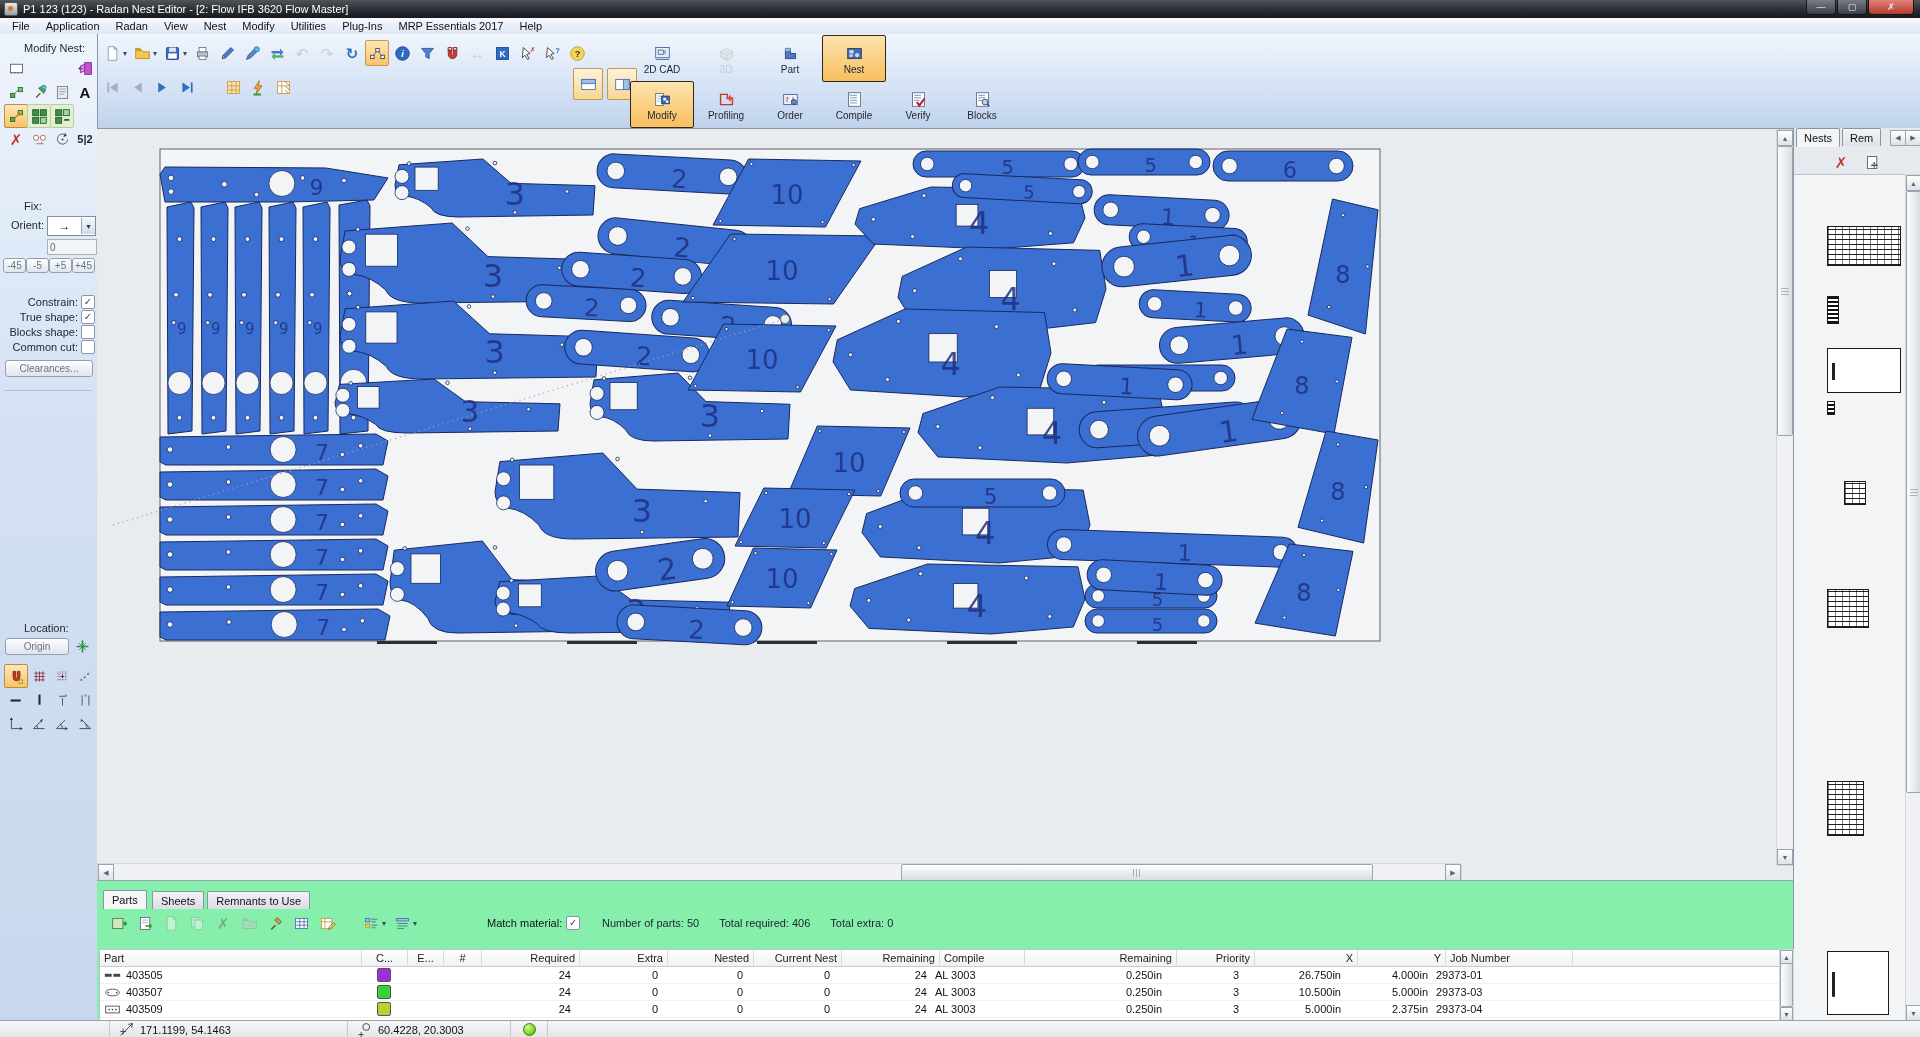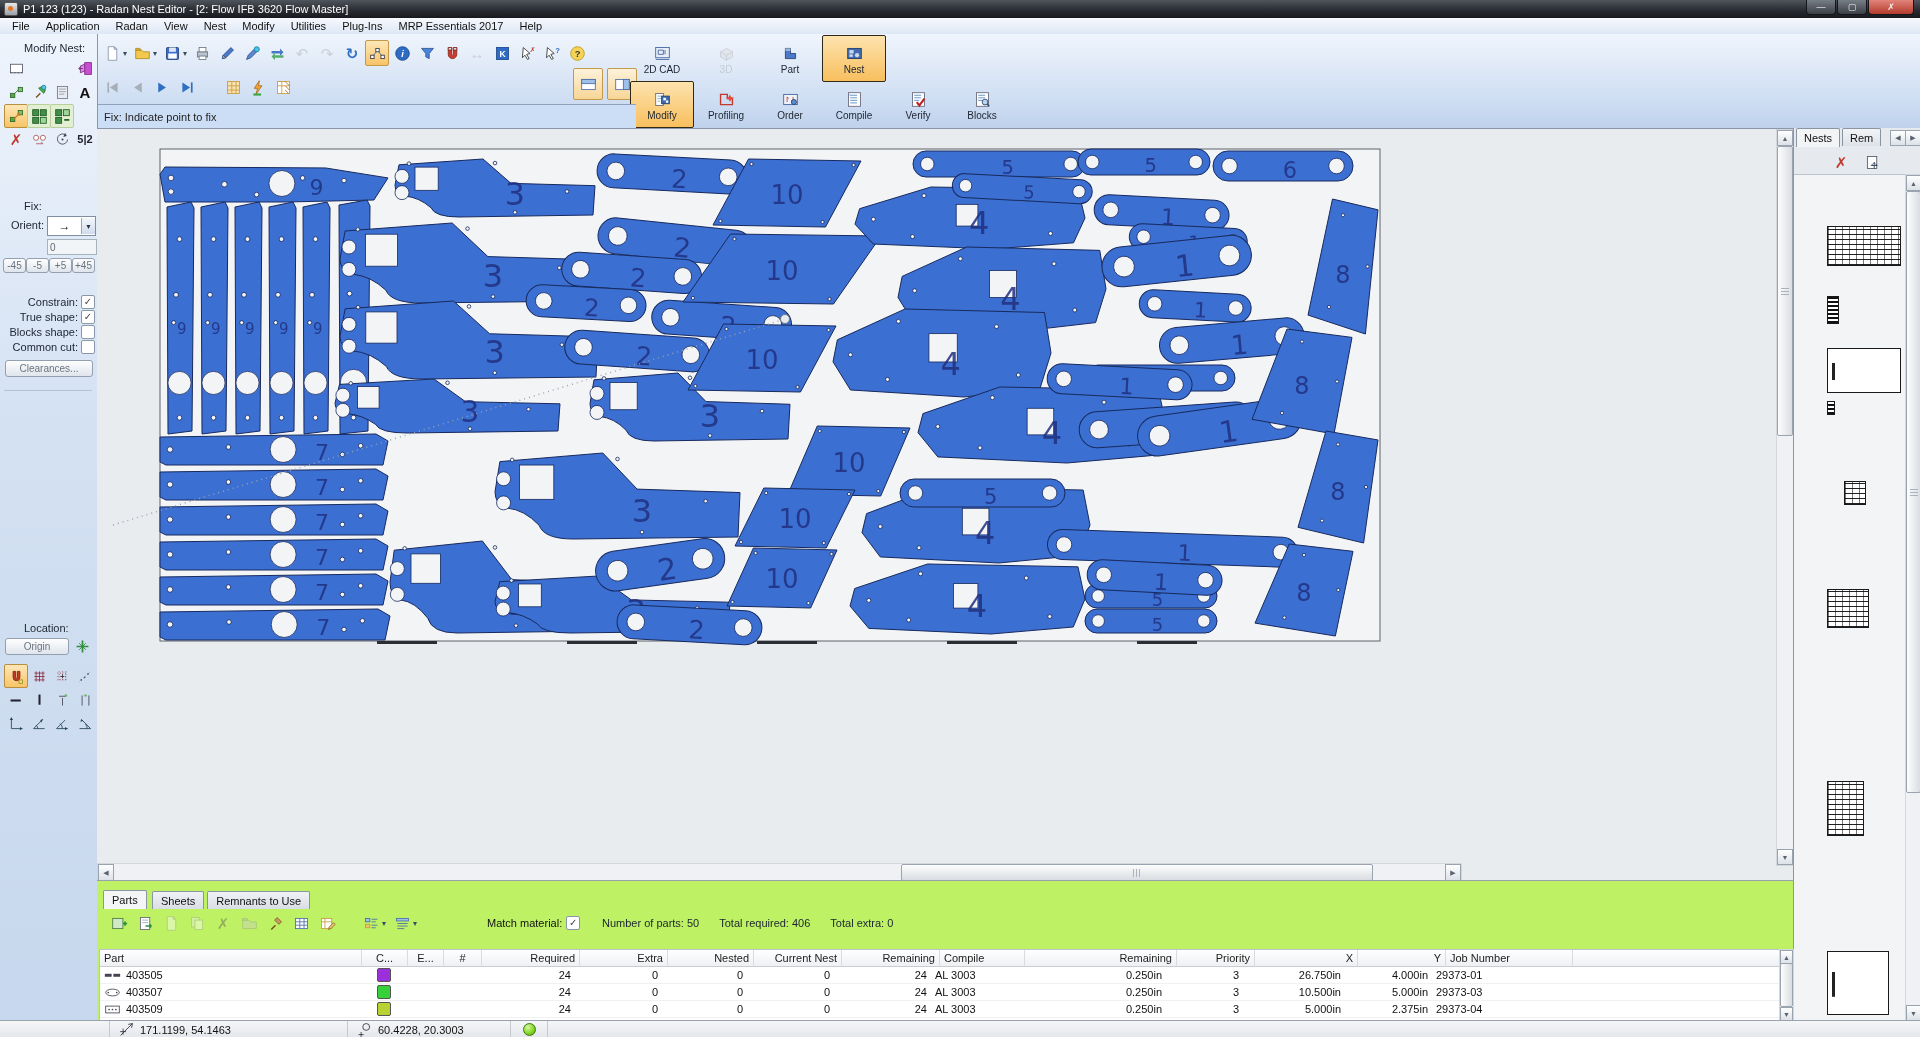--- a/index.html
+++ b/index.html
@@ -82,21 +82,21 @@
   .rtab.active{background:#f3f4f6;height:18px;z-index:2}
   .tinybtn{position:absolute;width:14px;height:14px;border:1px solid #9aa3b0;background:linear-gradient(#fefefe,#dde2e8);
     font-size:7px;color:#56606c;display:flex;align-items:center;justify-content:center}
   #rlist{position:absolute;left:0;top:46px;width:111px;height:846px;background:#f3f4f6;border-top:1px solid #b9c2cd}
   .thumb{position:absolute;border:1px solid #1a1a1a;background:#fff}
   .t-dense{background:repeating-linear-gradient(0deg,rgba(10,10,10,.9) 0 1px,transparent 1px 5px),
            repeating-linear-gradient(90deg,rgba(10,10,10,.55) 0 1px,transparent 1px 7px),#fff}
   .t-bars{background:repeating-linear-gradient(0deg,#111 0 2px,#fff 2px 4px)}
   .t-outline{background:linear-gradient(90deg,#222 0 3px,transparent 3px) no-repeat 4px 55%/3px 40%,#fff}
   
-  #bottompanel{position:absolute;left:97px;top:880px;width:1696px;height:140px;background:#bef264;border-top:1px solid #98a2ae}
+  #bottompanel{position:absolute;left:97px;top:880px;width:1696px;height:140px;background:#86efac;border-top:1px solid #98a2ae}
   .btab{position:absolute;top:10px;height:17px;padding:0 8px;border:1px solid #8b95a2;border-bottom:none;
     background:linear-gradient(#f0f2f5,#d9dee5);display:flex;align-items:center;border-radius:2px 2px 0 0}
   .btab.active{background:#f4f5f7;height:18px;z-index:2;top:9px}
   #btoolbar{position:absolute;left:10px;top:30px;height:24px;display:flex;align-items:center;gap:2px}
   #btsummary{position:absolute;left:505px;top:30px;height:24px;display:flex;align-items:center;gap:20px;color:#1c2430}
   #tablewrap{position:absolute;left:2px;top:68px;width:1680px;height:70px;background:#fff;overflow:hidden;border:1px solid #b9c2cd}
   .trow{display:flex;height:17px;align-items:stretch}
   .hcell{background:linear-gradient(#ffffff,#eef0f3);border-right:1px solid #d8dbdf;border-bottom:1px solid #c9cdd2;
     display:flex;align-items:center;padding:0 4px;color:#222}
   .ccell{border-bottom:1px solid #f0f1f3;display:flex;align-items:center;padding:0 4px}
@@ -460,23 +460,20 @@
             <svg viewBox="0 0 20 20" width="17" height="17">
               <rect x="3" y="2" width="14" height="16" fill="#fff" stroke="#667"></rect>
               <path d="M5 5h8M5 8h8M5 11h5" stroke="#4a86c8"></path>
               <circle cx="13" cy="13" r="3.4" fill="#bcd6ee" stroke="#24416f"></circle>
               <path d="M15.5 15.5L18 18" stroke="#24416f" stroke-width="1.6"></path>
             </svg>
           </span>
           <span>Blocks</span>
         </span>
       </div>
-  </div>
-  <div id="promptbar">
-    <span>Fix: Indicate point to fix</span>
   </div>
 </div>
 
 <div id="leftpanel">
   <div class="lp-label" style="top:8px">Modify Nest:</div>
   <div id="palette">
       <span class="ptool  " style="left:4px;top:22px">
         <span class="ic ">
           <svg viewBox="0 0 20 20" width="17" height="17">
             <rect x="3" y="5" width="14" height="10" fill="#fff" stroke="#556"></rect>

